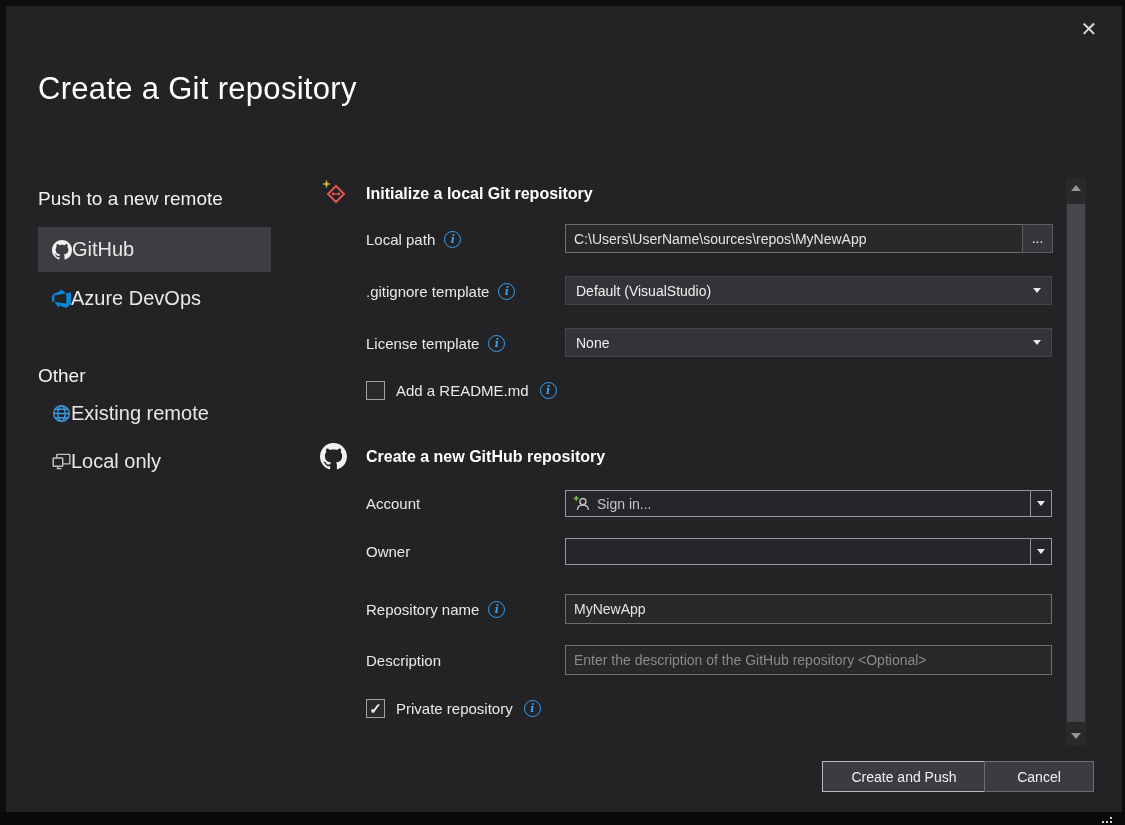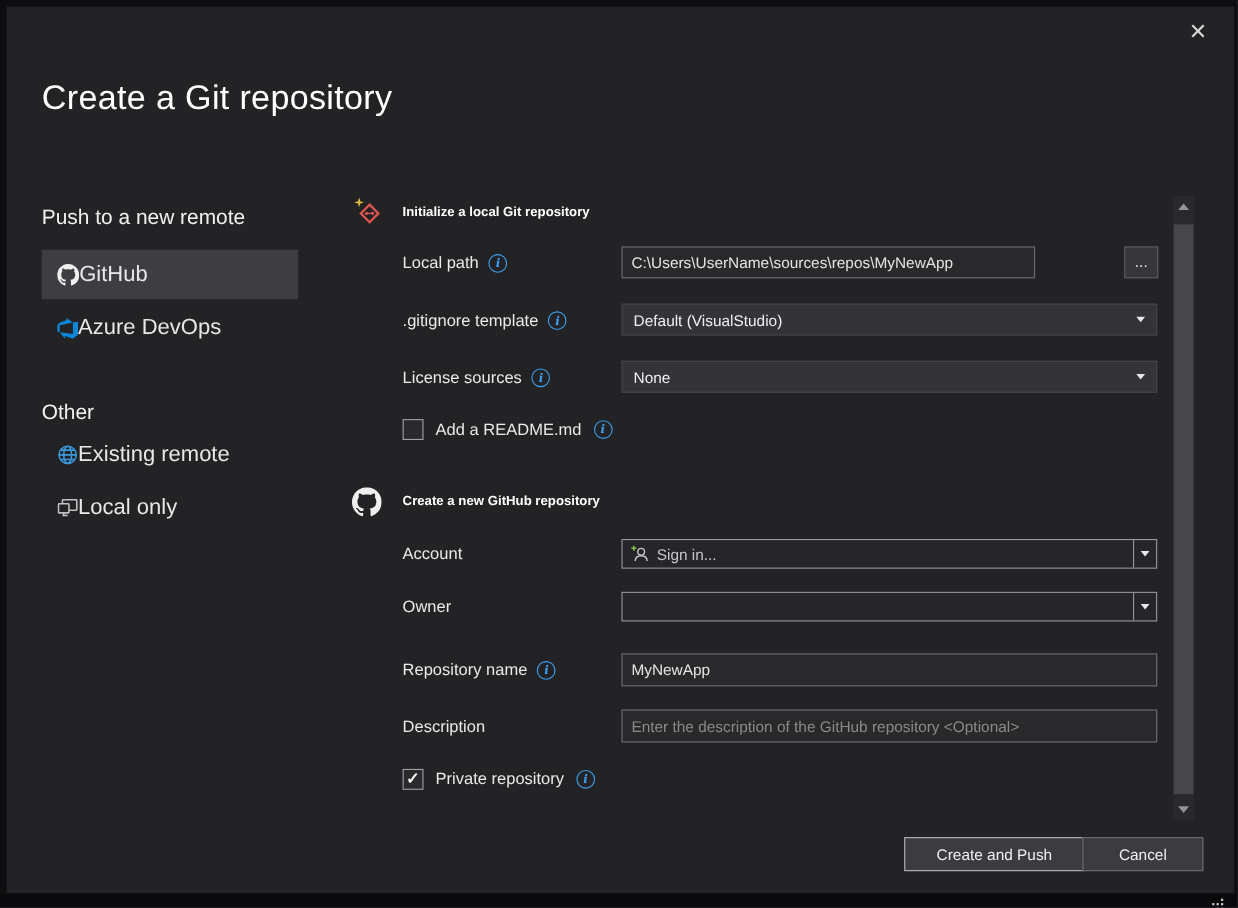--- a/index.html
+++ b/index.html
@@ -28,21 +28,21 @@
   .side-heading{position:absolute;left:38px;font-size:19px;color:#f1f1f1;}
   .side-item{
     position:absolute;left:38px;width:233px;height:45px;
     display:flex;align-items:center;padding-left:14px;box-sizing:border-box;
     color:#e8e8e8;font-size:20px;cursor:pointer;
   }
   .side-item.selected{background:#3e3e42;}
   .side-item svg{flex:0 0 auto;}
 
   
-  .section-heading{position:absolute;left:366px;font-size:12px;font-weight:700;color:#ffffff;}
+  .section-heading{position:absolute;left:366px;font-size:16px;font-weight:700;color:#ffffff;}
   .section-icon{position:absolute;}
 
   
   .field-label{
     position:absolute;left:366px;height:20px;display:flex;align-items:center;gap:9px;
     color:#e9e9e9;font-size:15px;white-space:nowrap;
   }
   .info{
     width:15px;height:15px;border:1.5px solid #3aa0f0;border-radius:50%;
     color:#3aa0f0;font-size:11px;font-weight:700;font-style:italic;
@@ -169,36 +169,36 @@
   <circle cx="12.2" cy="15" r="1.4" fill="#e0564f"></circle>
     <circle cx="17.8" cy="15" r="1.4" fill="#e0564f"></circle>
     <path d="M12.2 15h5.6" stroke="#e0564f" stroke-width="1.2"></path>
 </svg>
 <div class="section-heading" style="top:185px;">Initialize a local Git repository</div>
 
 <div class="field-label" style="top:229px;">
   <span>Local path</span>
   <span class="info">i</span>
 </div>
-<input class="textbox" style="top: 224px; width: 376px;" value="C:\Users\UserName\sources\repos\MyNewApp">
+<input class="textbox" style="top: 224px; width: 488px;" value="C:\Users\UserName\sources\repos\MyNewApp">
 <div class="browse-btn" style="top:224px;">
   <span>...</span>
 </div>
 
 <div class="field-label" style="top:281px;">
   <span>.gitignore template</span>
   <span class="info">i</span>
 </div>
 <div class="dropdown" style="top:276px;">
   <span>Default (VisualStudio)</span>
   <span class="caret"></span>
 </div>
 
 <div class="field-label" style="top:333px;">
-  <span>License sources</span>
+  <span>License template</span>
   <span class="info">i</span>
 </div>
 <div class="dropdown" style="top:328px;">
   <span>None</span>
   <span class="caret"></span>
 </div>
 
 <div class="check-row" style="top:381px;">
   <span class="checkbox"></span>
   <span>Add a README.md</span>

